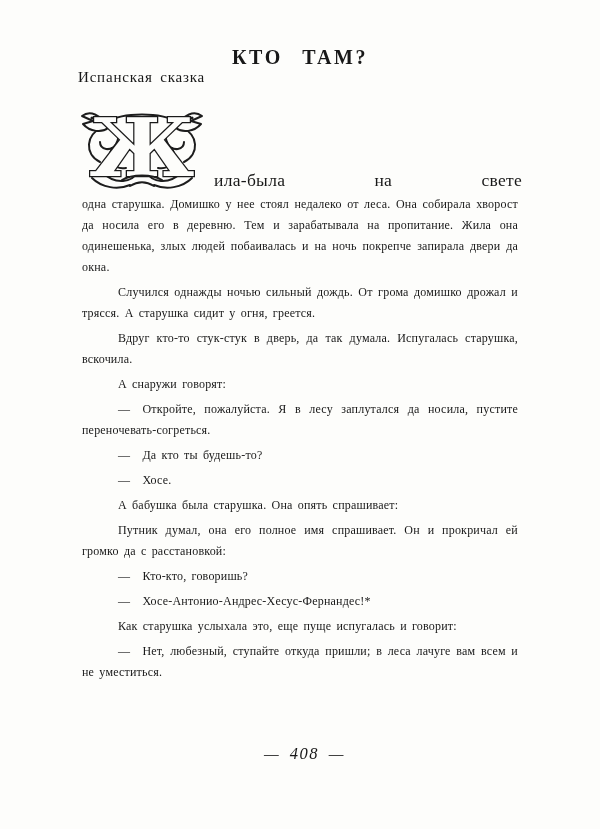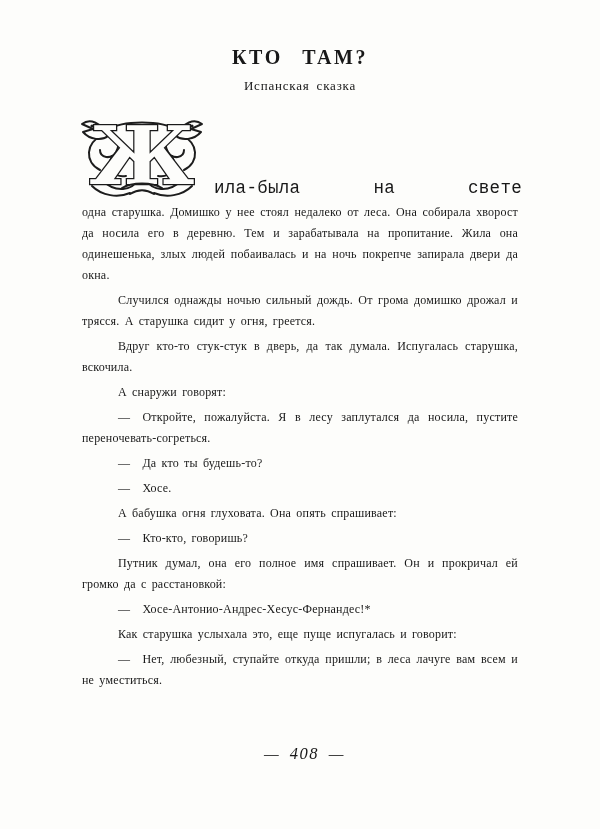--- a/index.html
+++ b/index.html
@@ -16,46 +16,45 @@
   }
   .title {
     text-align: center;
     font-weight: 700;
     font-size: 20px;
     letter-spacing: 2.5px;
     word-spacing: 12px;
     margin: 0;
   }
   .subtitle {
-    text-align: center;
-    font-size: 13px;
+    text-align: left;
+    font-size: 15px;
     letter-spacing: 0.8px;
     word-spacing: 3px;
-    margin: 9px 0 0 0;
+    margin: 0 0 0 0;
   }
   .opening {
     display: flex;
     align-items: flex-end;
     margin-top: 16px;
     height: 88px;
   }
   .dropcap-wrap {
     flex: 0 0 auto;
     width: 128px;
     height: 88px;
   }
   .opening-line {
     flex: 1;
     font-size: 17.5px;
     line-height: 20px;
     padding-left: 8px;
     text-align: justify;
     text-align-last: justify;
     letter-spacing: 0.3px;
-    font-family: Liberation Mono, monospace;
   }
   .body-text { margin-top: 1px; }
   .para {
     margin: 4px;
     font-size: 12px;
     line-height: 21px;
     text-align: justify;
     letter-spacing: 0.2px;
     word-spacing: 2px;
   }
@@ -118,22 +117,22 @@
   </div>
 
   <div class="body-text">
       <p class="para">одна старушка. Домишко у нее стоял недалеко от леса. Она собирала хворост да носила его в деревню. Тем и зарабатывала на пропитание. Жила она одинешенька, злых людей побаивалась и на ночь покрепче запирала двери да окна.</p>
       <p class="para indent">Случился однажды ночью сильный дождь. От грома домишко дрожал и трясся. А старушка сидит у огня, греется.</p>
       <p class="para indent">Вдруг кто-то стук-стук в дверь, да так думала. Испугалась старушка, вскочила.</p>
       <p class="para indent">А снаружи говорят:</p>
       <p class="para indent">— Откройте, пожалуйста. Я в лесу заплутался да носила, пустите переночевать-согреться.</p>
       <p class="para indent">— Да кто ты будешь-то?</p>
       <p class="para indent">— Хосе.</p>
-      <p class="para indent">А бабушка огня глуховата. Она опять спрашивает:</p>
+      <p class="para indent">А бабушка была старушка. Она опять спрашивает:</p>
+      <p class="para indent">Путник думал, она его полное имя спрашивает. Он и прокричал ей громко да с расстановкой:</p>
       <p class="para indent">— Кто-кто, говоришь?</p>
-      <p class="para indent">Путник думал, она его полное имя спрашивает. Он и прокричал ей громко да с расстановкой:</p>
       <p class="para indent">— Хосе-Антонио-Андрес-Хесус-Фернандес!*</p>
       <p class="para indent">Как старушка услыхала это, еще пуще испугалась и говорит:</p>
       <p class="para indent">— Нет, любезный, ступайте откуда пришли; в леса лачуге вам всем и не уместиться.</p>
     </div>
 
   <div class="page-number">— 408 —</div>
 </div>
 
 </body></html>

